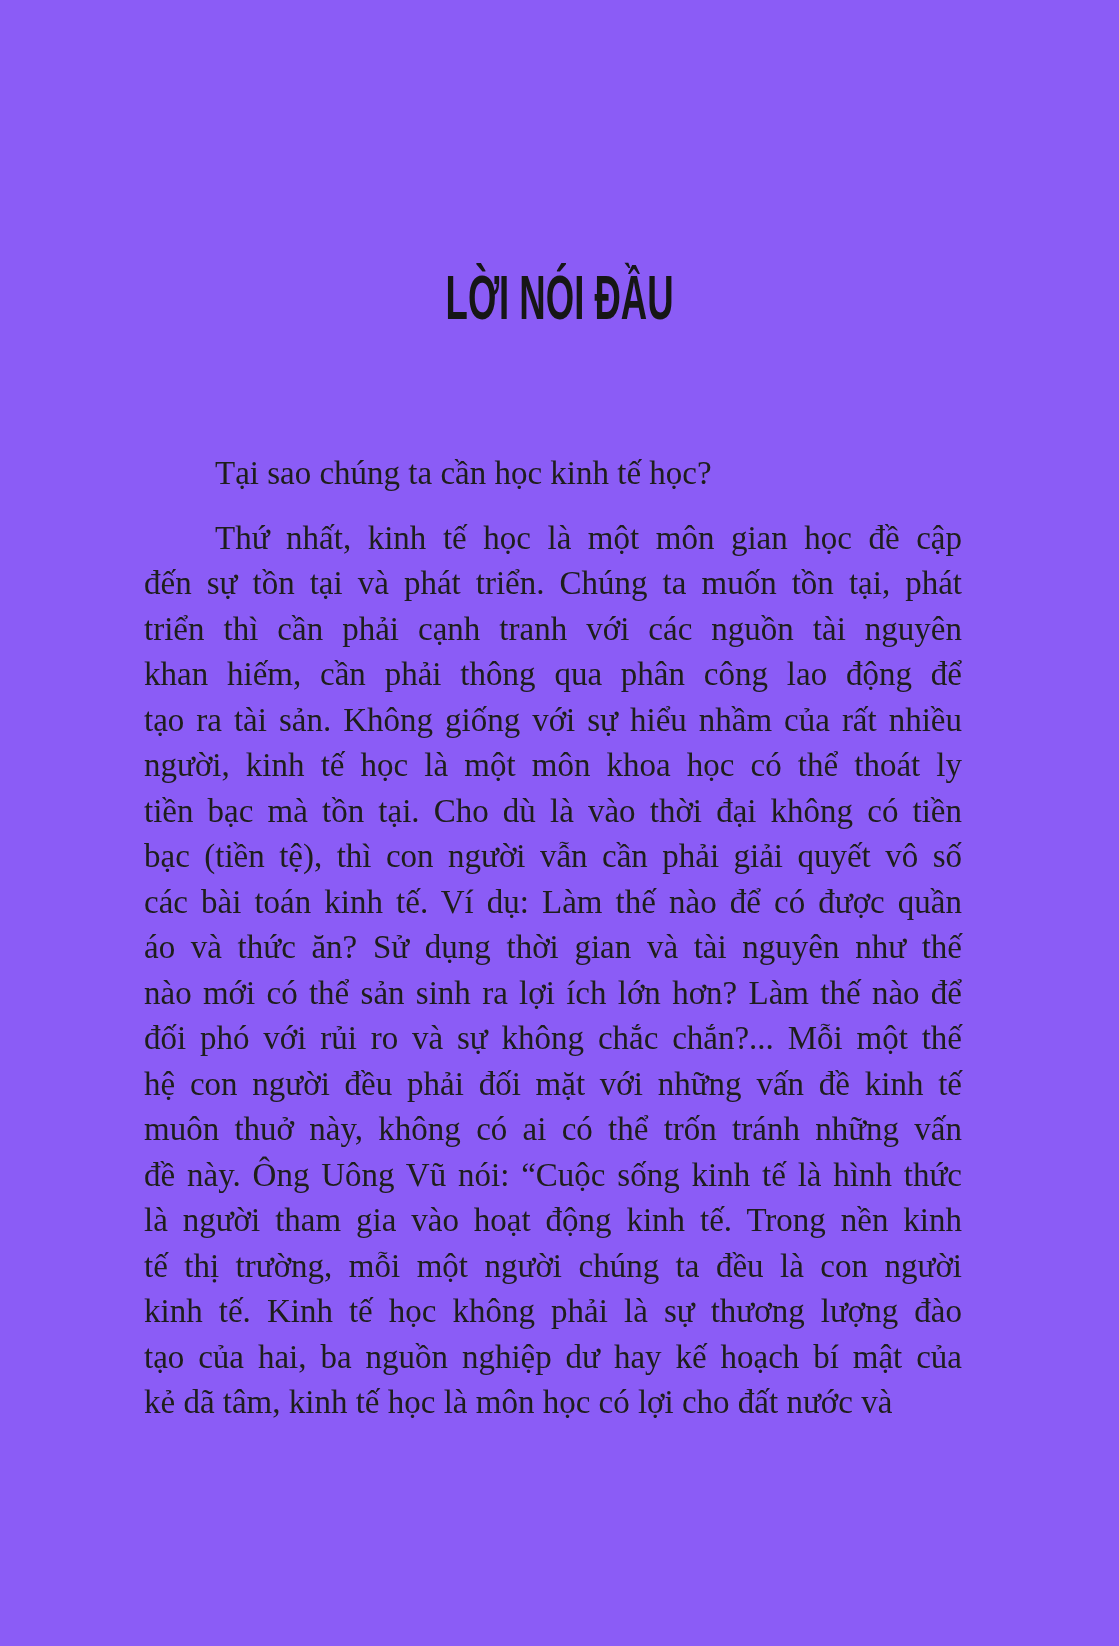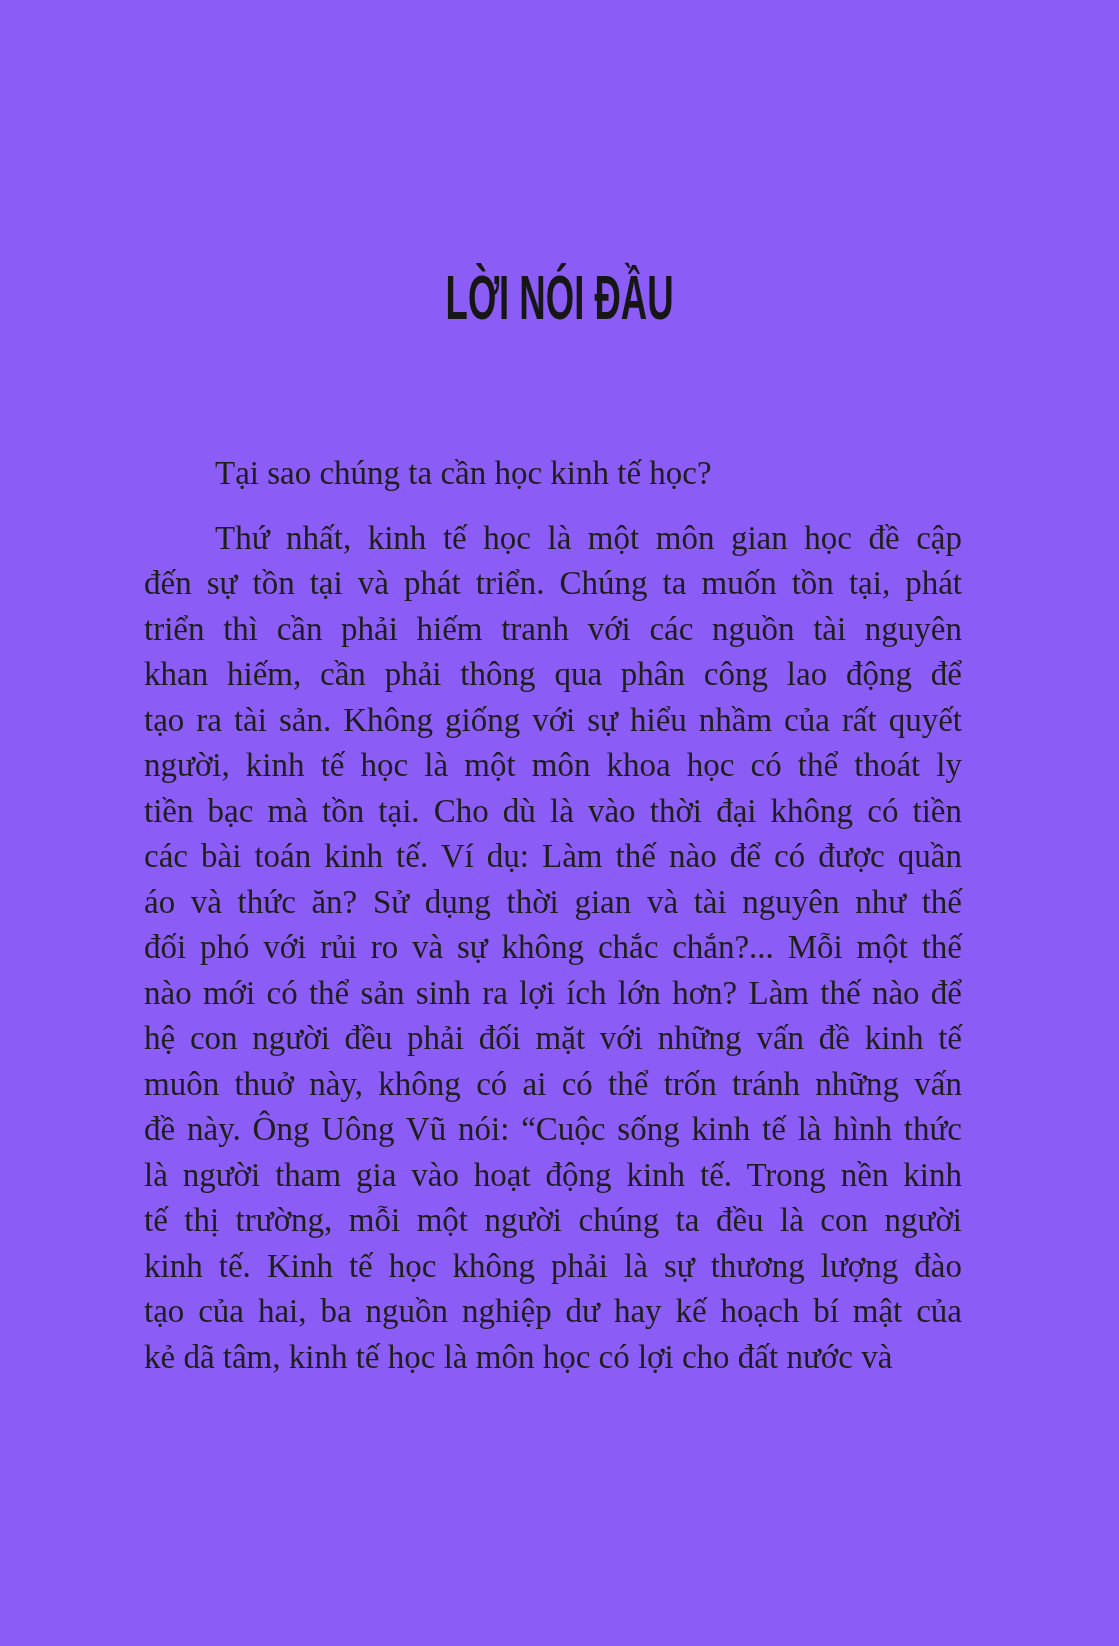--- a/index.html
+++ b/index.html
@@ -68,29 +68,30 @@
 
 <div class="page">
   <h1 class="title"><span class="title-inner">LỜI NÓI ĐẦU</span></h1>
   <div class="body-text" id="body-text">
       <div class="paragraph">
         <div class="line first last">Tại sao chúng ta cần học kinh tế học?</div>
       </div>
       <div class="paragraph">
         <div class="line first">Thứ nhất, kinh tế học là một môn gian học đề cập</div>
         <div class="line">đến sự tồn tại và phát triển. Chúng ta muốn tồn tại, phát</div>
-        <div class="line">triển thì cần phải hiếm tranh với các nguồn tài nguyên</div>
+        <div class="line">triển thì cần phải cạnh tranh với các nguồn tài nguyên</div>
         <div class="line">khan hiếm, cần phải thông qua phân công lao động để</div>
-        <div class="line">tạo ra tài sản. Không giống với sự hiểu nhầm của rất quyết</div>
+        <div class="line">tạo ra tài sản. Không giống với sự hiểu nhầm của rất nhiều</div>
         <div class="line">người, kinh tế học là một môn khoa học có thể thoát ly</div>
         <div class="line">tiền bạc mà tồn tại. Cho dù là vào thời đại không có tiền</div>
+        <div class="line">bạc (tiền tệ), thì con người vẫn cần phải giải quyết vô số</div>
         <div class="line">các bài toán kinh tế. Ví dụ: Làm thế nào để có được quần</div>
         <div class="line">áo và thức ăn? Sử dụng thời gian và tài nguyên như thế</div>
+        <div class="line">nào mới có thể sản sinh ra lợi ích lớn hơn? Làm thế nào để</div>
         <div class="line">đối phó với rủi ro và sự không chắc chắn?... Mỗi một thế</div>
-        <div class="line">nào mới có thể sản sinh ra lợi ích lớn hơn? Làm thế nào để</div>
         <div class="line">hệ con người đều phải đối mặt với những vấn đề kinh tế</div>
         <div class="line">muôn thuở này, không có ai có thể trốn tránh những vấn</div>
         <div class="line">đề này. Ông Uông Vũ nói: “Cuộc sống kinh tế là hình thức</div>
         <div class="line">là người tham gia vào hoạt động kinh tế. Trong nền kinh</div>
         <div class="line">tế thị trường, mỗi một người chúng ta đều là con người</div>
         <div class="line">kinh tế. Kinh tế học không phải là sự thương lượng đào</div>
         <div class="line">tạo của hai, ba nguồn nghiệp dư hay kế hoạch bí mật của</div>
         <div class="line last">kẻ dã tâm, kinh tế học là môn học có lợi cho đất nước và</div>
       </div>
     </div>

